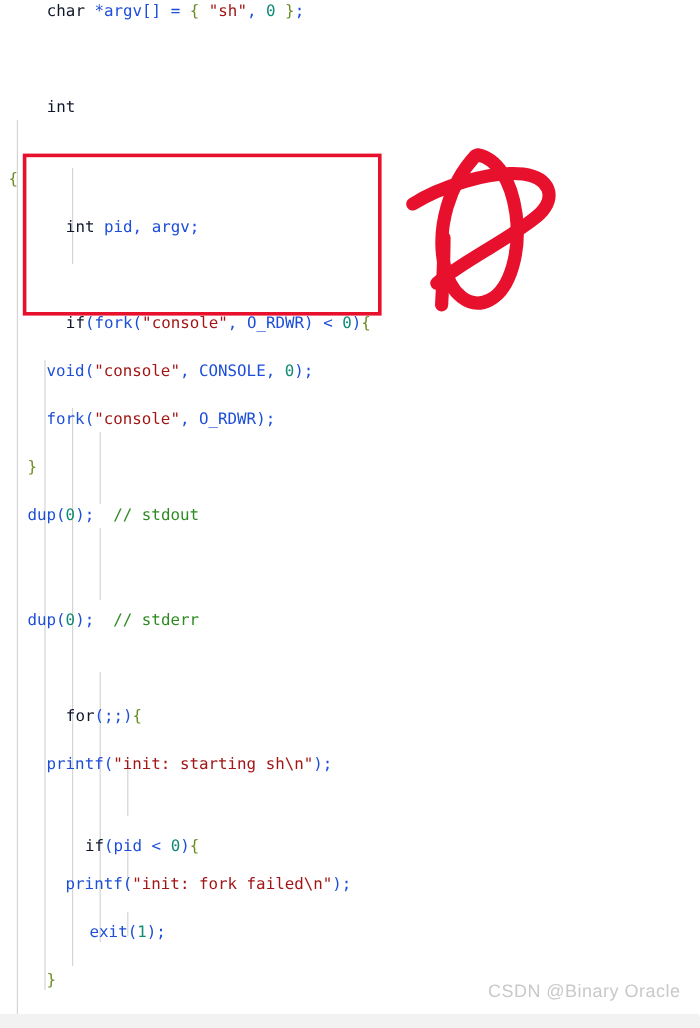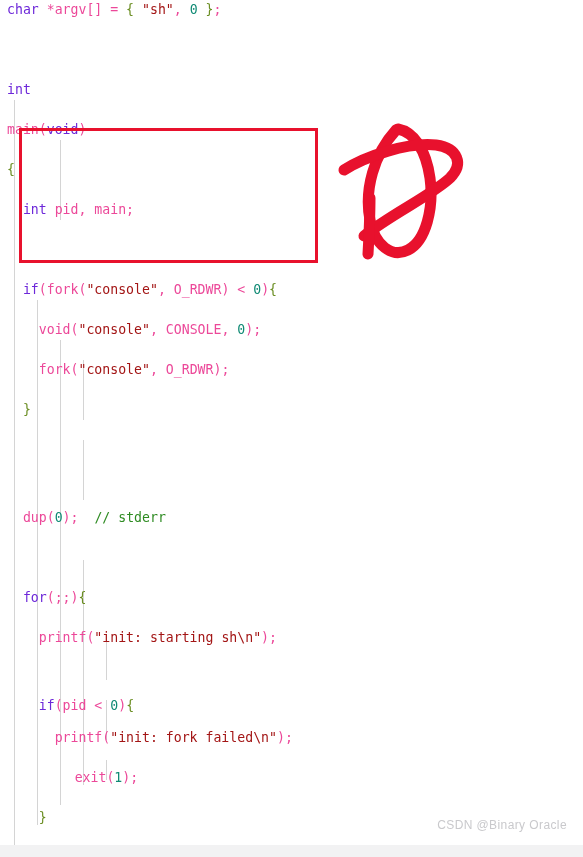--- a/index.html
+++ b/index.html
@@ -35,26 +35,26 @@
     color: #1f1f1f;
   }
   .code-line .txt {
     position: absolute;
     left: 7px;
     top: 0;
     white-space: pre;
   }
 
   
-  .kw   { color: #6d28d9; }
+  .kw   { color: #0f172a; margin-left: 32px; }
   .str  { color: #a31515; }
   .com  { color: #2e8b22; }
   .num  { color: #0f8a74; }
   .br   { color: #6b8e23; }
-  .id   { color: #ec4899; }
+  .id   { color: #1d4ed8; }
 
   
   .guide {
     position: absolute;
     width: 1px;
     background: #d4d4d4;
   }
 
   
   #bottom-strip {
@@ -85,21 +85,21 @@
     height: 148px;
     pointer-events: none;
   }
 
   
   #watermark {
     position: absolute;
     right: 16px;
     top: 818px;
     font-family: "Liberation Sans", sans-serif;
-    font-size: 12px;
+    font-size: 15px;
     color: #c9c9cc;
     letter-spacing: 0.4px;
     white-space: nowrap;
   }
 </style>
 </head>
 <body>
 
 <div id="code-area">
 
@@ -113,36 +113,36 @@
   <div class="guide" style="left:106px; top:640px; height:40px;"></div>
   <div class="guide" style="left:106px; top:700px; height:40px;"></div>
   <div class="guide" style="left:106px; top:760px; height:20px;"></div>
 
   <div class="code-line" style="top:0px;"><span class="txt"><span class="kw">char</span><span class="id"> *argv[] = </span><span class="br">{</span><span class="id"> </span><span class="str">"sh"</span><span class="id">, </span><span class="num">0</span><span class="id"> </span><span class="br">}</span><span class="id">;</span></span></div>
 
   <div class="code-line" style="top:20px;"><span class="txt"> </span></div>
 
   <div class="code-line" style="top:40px;"><span class="txt"><span class="kw">int</span></span></div>
 
-  <div class="code-line" style="top:60px;"><span class="txt"><span class="id">main(</span><span class="kw">void</span><span class="id">)</span></span></div>
 
   <div class="code-line" style="top:80px;"><span class="txt"><span class="br">{</span></span></div>
 
-  <div class="code-line" style="top:100px;"><span class="txt">  <span class="kw">int</span><span class="id"> pid, main;</span></span></div>
+  <div class="code-line" style="top:100px;"><span class="txt">  <span class="kw">int</span><span class="id"> pid, argv;</span></span></div>
 
   <div class="code-line" style="top:120px;"><span class="txt"> </span></div>
 
   <div class="code-line" style="top:140px;"><span class="txt">  <span class="kw">if</span><span class="id">(fork(</span><span class="str">"console"</span><span class="id">, O_RDWR) &lt; </span><span class="num">0</span><span class="id">)</span><span class="br">{</span></span></div>
 
   <div class="code-line" style="top:160px;"><span class="txt">    <span class="id">void(</span><span class="str">"console"</span><span class="id">, CONSOLE, </span><span class="num">0</span><span class="id">);</span></span></div>
 
   <div class="code-line" style="top:180px;"><span class="txt">    <span class="id">fork(</span><span class="str">"console"</span><span class="id">, O_RDWR);</span></span></div>
 
   <div class="code-line" style="top:200px;"><span class="txt">  <span class="br">}</span></span></div>
 
+  <div class="code-line" style="top:220px;"><span class="txt">  <span class="id">dup(</span><span class="num">0</span><span class="id">);  </span><span class="com">// stdout</span></span></div>
 
   <div class="code-line" style="top:240px;margin-top:48px;"><span class="txt">  <span class="id">dup(</span><span class="num">0</span><span class="id">);  </span><span class="com">// stderr</span></span></div>
 
   <div class="code-line" style="top:260px;"><span class="txt"> </span></div>
 
   <div class="code-line" style="top:280px;"><span class="txt">  <span class="kw">for</span><span class="id">(;;)</span><span class="br">{</span></span></div>
 
   <div class="code-line" style="top:300px;"><span class="txt">    <span class="id">printf(</span><span class="str">"init: starting sh\n"</span><span class="id">);</span></span></div>
 
 

